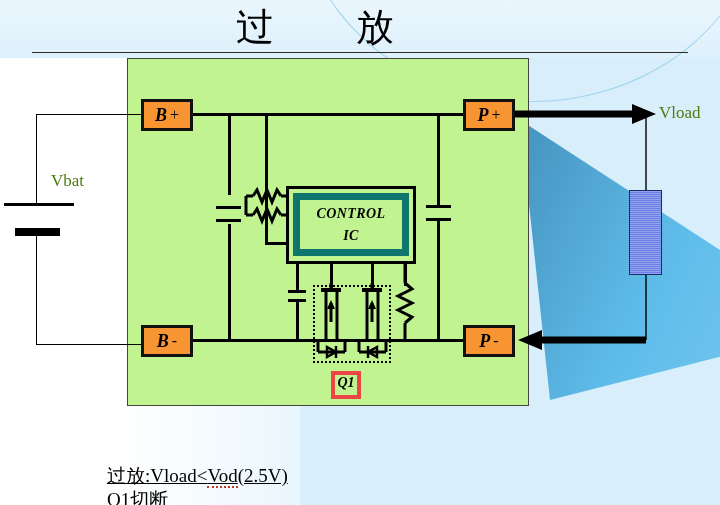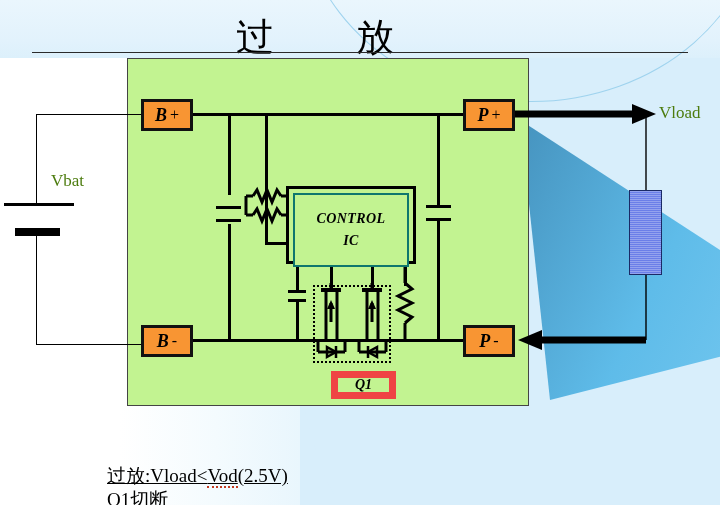--- a/index.html
+++ b/index.html
@@ -66,21 +66,21 @@
   }
   .bg-left-soft {
     position: absolute;
     left: 0; top: 0; width: 300px; height: 505px;
     background: linear-gradient(90deg,#ffffff 0%, #ffffff 40%, #f4fbfe 72%, #e9f6fd 100%);
   }
 
   
   #title {
     position: absolute;
-    left: 0; top: 12px;
+    left: 0; top: 2px;
     width: 632px;
     text-align: center;
     font-size: 38px;
     letter-spacing: 2px;
     color: #000;
     font-family: "DejaVu Serif", serif;
     white-space: pre;
   }
   #title-rule {
     position: absolute;
@@ -134,22 +134,22 @@
     left: 286px; top: 186px;
     width: 130px; height: 78px;
     border: 3px solid #000;
     box-sizing: border-box;
     background: #c2f391;
     z-index: 5;
   }
   #ic-inner {
     position: absolute;
     left: 293px; top: 193px;
-    width: 116px; height: 74px;
-    border: 2px solid #0f766e;
+    width: 116px; height: 63px;
+    border: 7px solid #0f766e;
     box-sizing: border-box;
     background: #c2f391;
     display: flex;
     flex-direction: column;
     align-items: center;
     justify-content: center;
     z-index: 6;
     line-height: 1.12;
     gap: 6px;
   }
@@ -167,25 +167,25 @@
     position: absolute;
     left: 313px; top: 285px;
     width: 78px; height: 78px;
     border: 2px dotted #000;
     box-sizing: border-box;
     z-index: 4;
   }
   #q1-label {
     position: absolute;
     left: 331px; top: 371px;
-    width: 65px; height: 28px;
-    border: 7px solid #ef4444;
+    width: 30px; height: 28px;
+    border: 4px solid #ef4444;
     box-sizing: border-box;
     background: #c2f391;
-    display: flex; align-items: center; justify-content: center;
+    display: flex; align-items: flex-start; justify-content: center;
     font-family: "Liberation Serif", serif;
     font-style: italic; font-weight: bold; font-size: 14px;
     z-index: 6;
   }
 
   
   #load-box {
     position: absolute;
     left: 629px; top: 190px;
     width: 33px; height: 85px;

